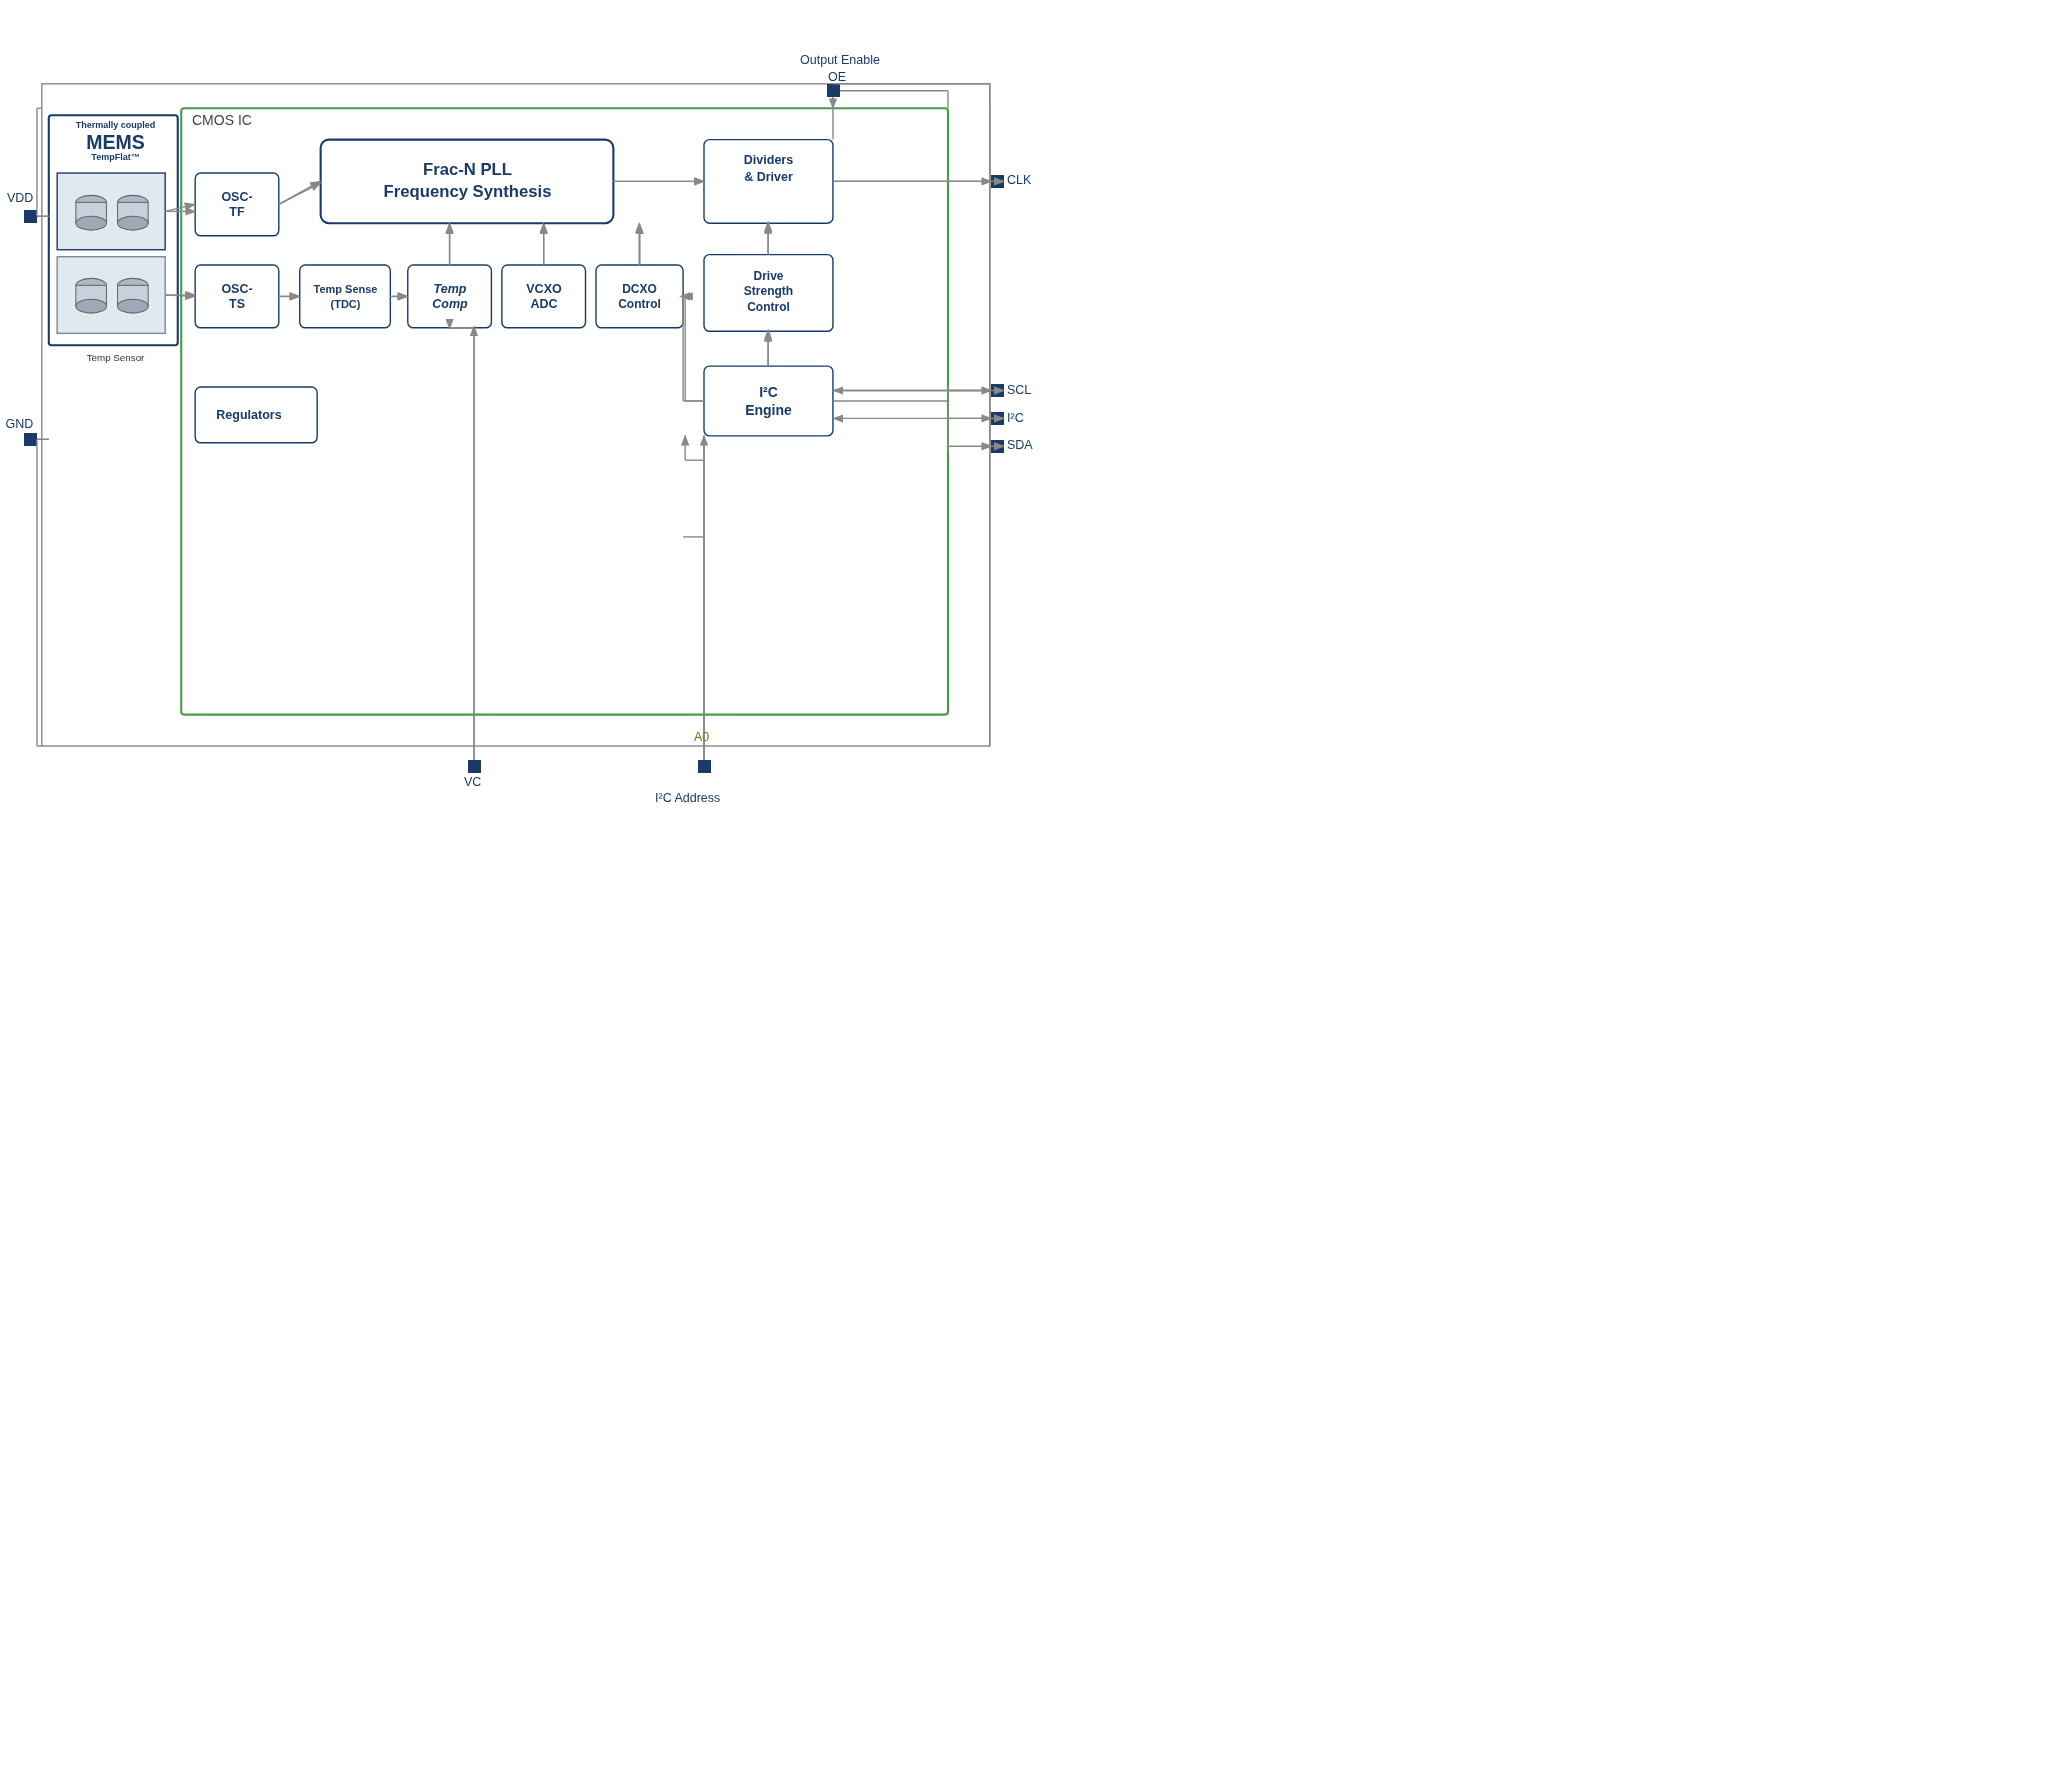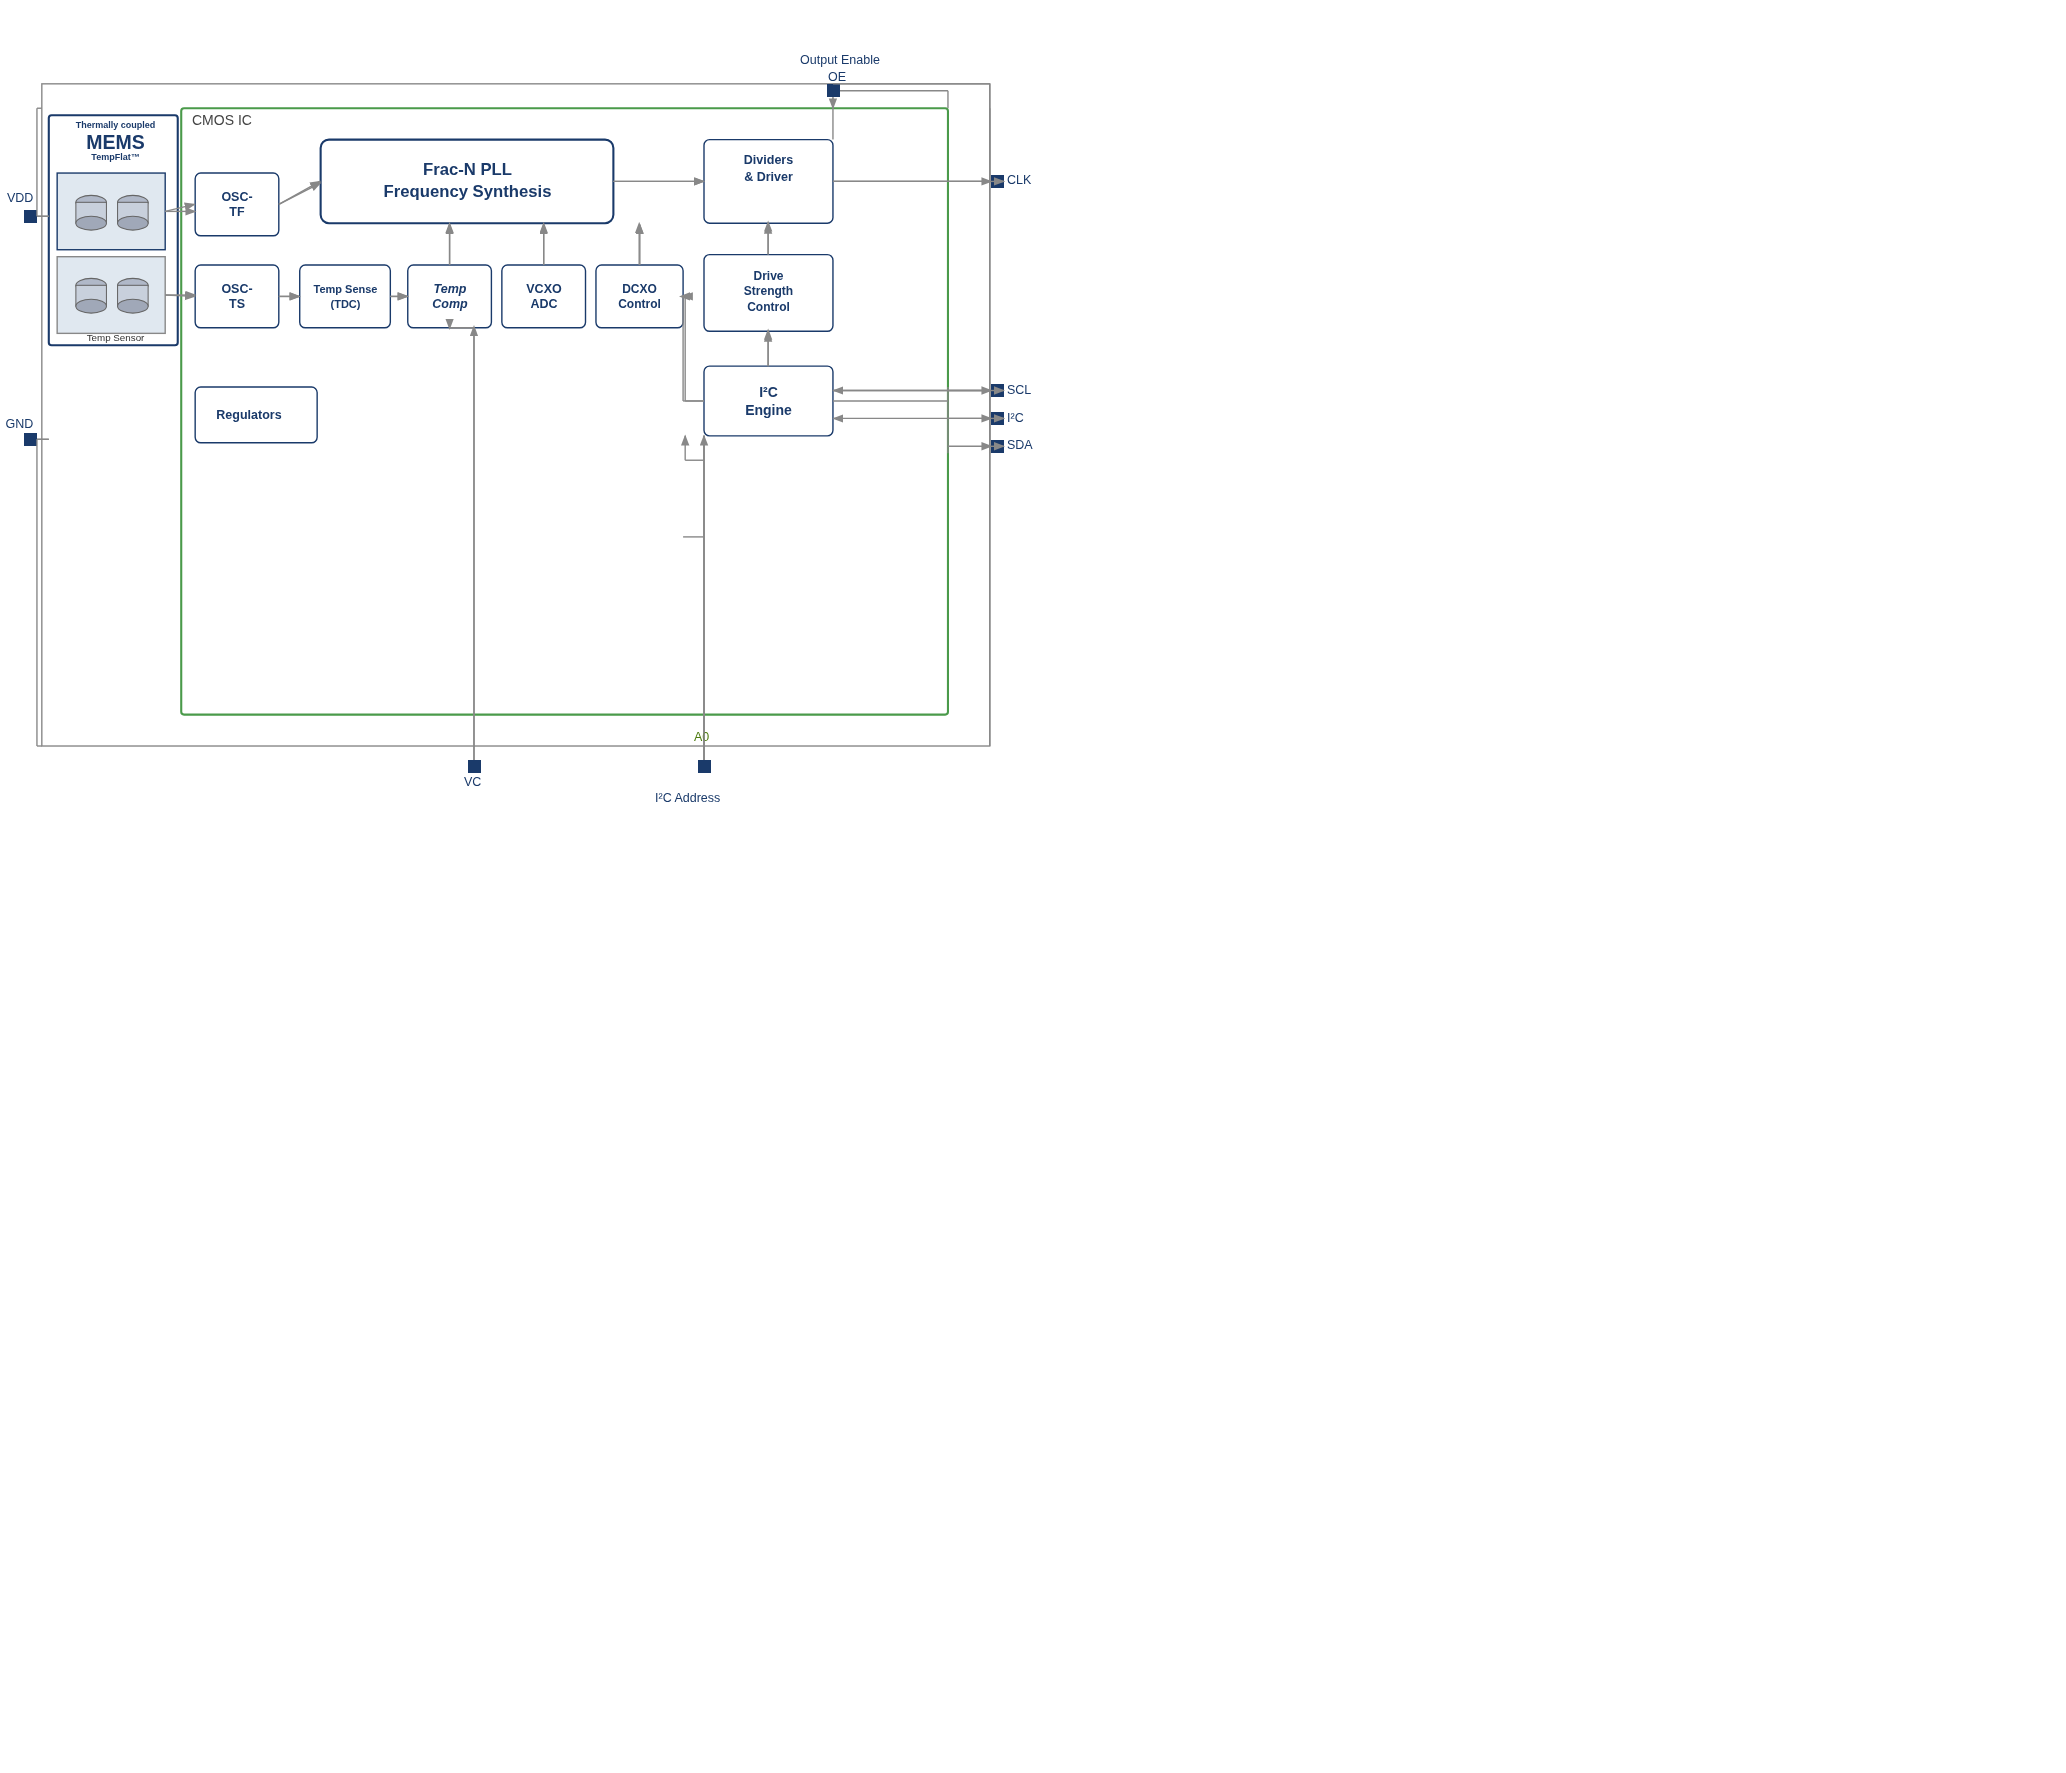--- a/index.html
+++ b/index.html
@@ -147,21 +147,21 @@
   <svg style="position:absolute;left:63px;top:261px;width:98px;height:66px;" viewBox="0 0 140 95" width="98" height="66">
     <ellipse cx="40" cy="35" rx="22" ry="10" fill="#b0b8c8" stroke="#666" stroke-width="1.5"></ellipse>
     <rect x="18" y="35" width="44" height="30" fill="#c8d0dc" stroke="#666" stroke-width="1.5"></rect>
     <ellipse cx="40" cy="65" rx="22" ry="10" fill="#a0a8b8" stroke="#666" stroke-width="1.5"></ellipse>
 
     <ellipse cx="100" cy="35" rx="22" ry="10" fill="#b0b8c8" stroke="#666" stroke-width="1.5"></ellipse>
     <rect x="78" y="35" width="44" height="30" fill="#c8d0dc" stroke="#666" stroke-width="1.5"></rect>
     <ellipse cx="100" cy="65" rx="22" ry="10" fill="#a0a8b8" stroke="#666" stroke-width="1.5"></ellipse>
   </svg>
 
-  <div style="position:absolute;left:57px;top:332px;font-size:9.8px;color:#333;text-align:center;width:117px;">Temp Sensor</div>
+  <div style="position:absolute;left:57px;top:352px;font-size:9.8px;color:#333;text-align:center;width:117px;">Temp Sensor</div>
 
   <div style="position:absolute;left:192px;top:112px;font-size:14px;color:#444;">CMOS IC</div>
 
   <div style="position:absolute;left:195px;top:173px;width:84px;height:63px;display:flex;align-items:center;justify-content:center;text-align:center;font-size:12.5px;font-weight:bold;color:#1a3a6a;line-height:1.2;">OSC-<br>TF</div>
 
   <div style="position:absolute;left:195px;top:265px;width:84px;height:63px;display:flex;align-items:center;justify-content:center;text-align:center;font-size:12.5px;font-weight:bold;color:#1a3a6a;line-height:1.2;">OSC-<br>TS</div>
 
   <div style="position:absolute;left:300px;top:265px;width:91px;height:63px;display:flex;align-items:center;justify-content:center;text-align:center;font-size:11px;font-weight:bold;color:#1a3a6a;line-height:1.3;">Temp Sense<br>(TDC)</div>
 
   <div style="position:absolute;left:408px;top:265px;width:84px;height:63px;display:flex;align-items:center;justify-content:center;text-align:center;font-size:12.5px;font-weight:bold;color:#1a3a6a;line-height:1.2;font-style:italic;">Temp<br>Comp</div>

